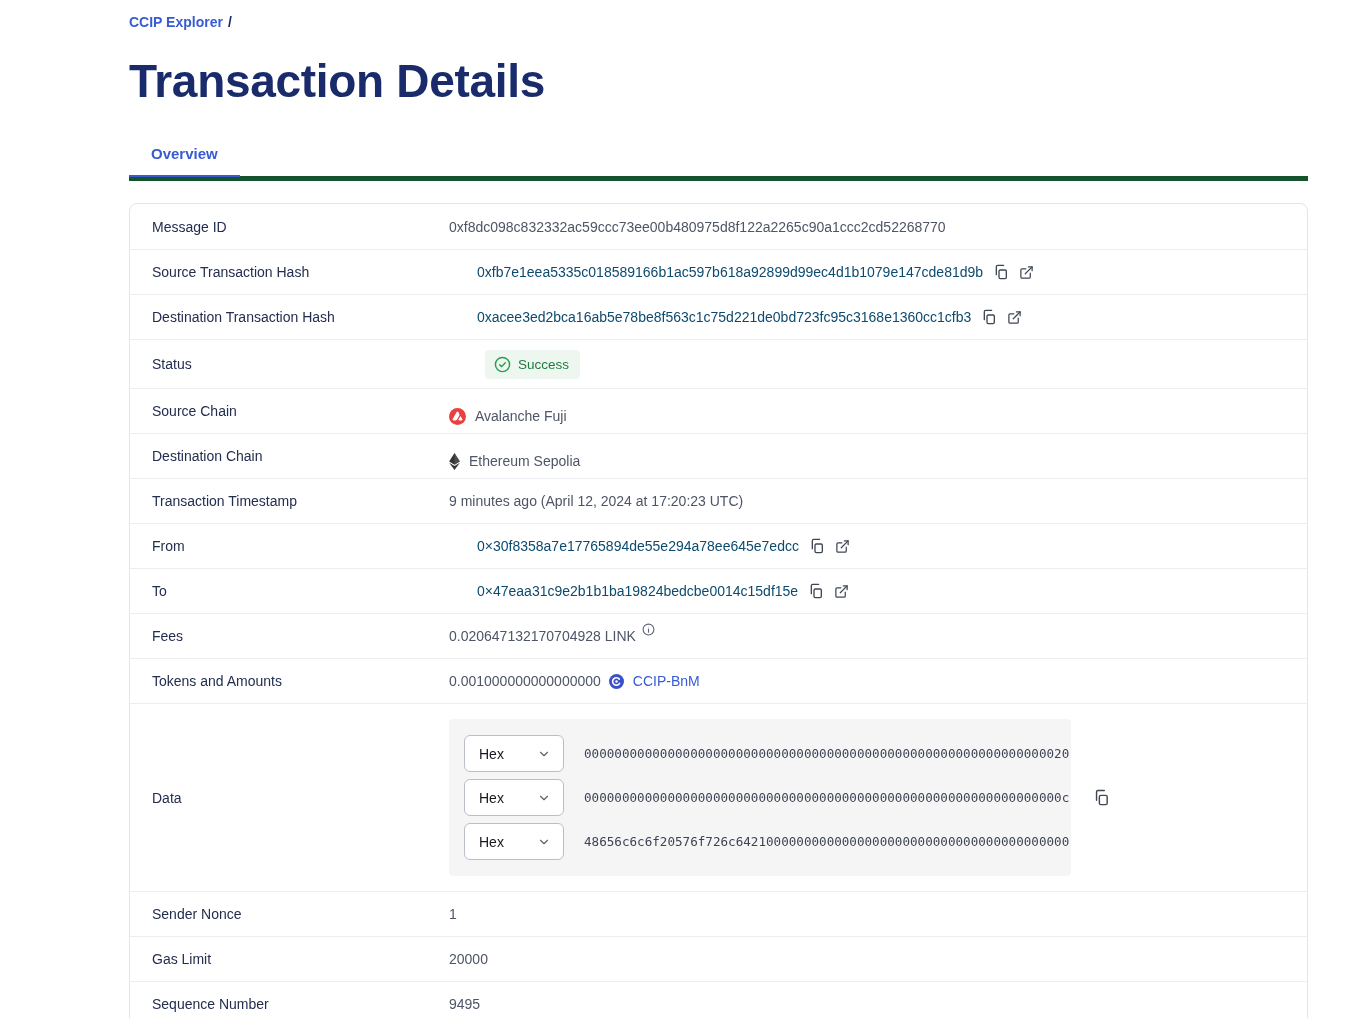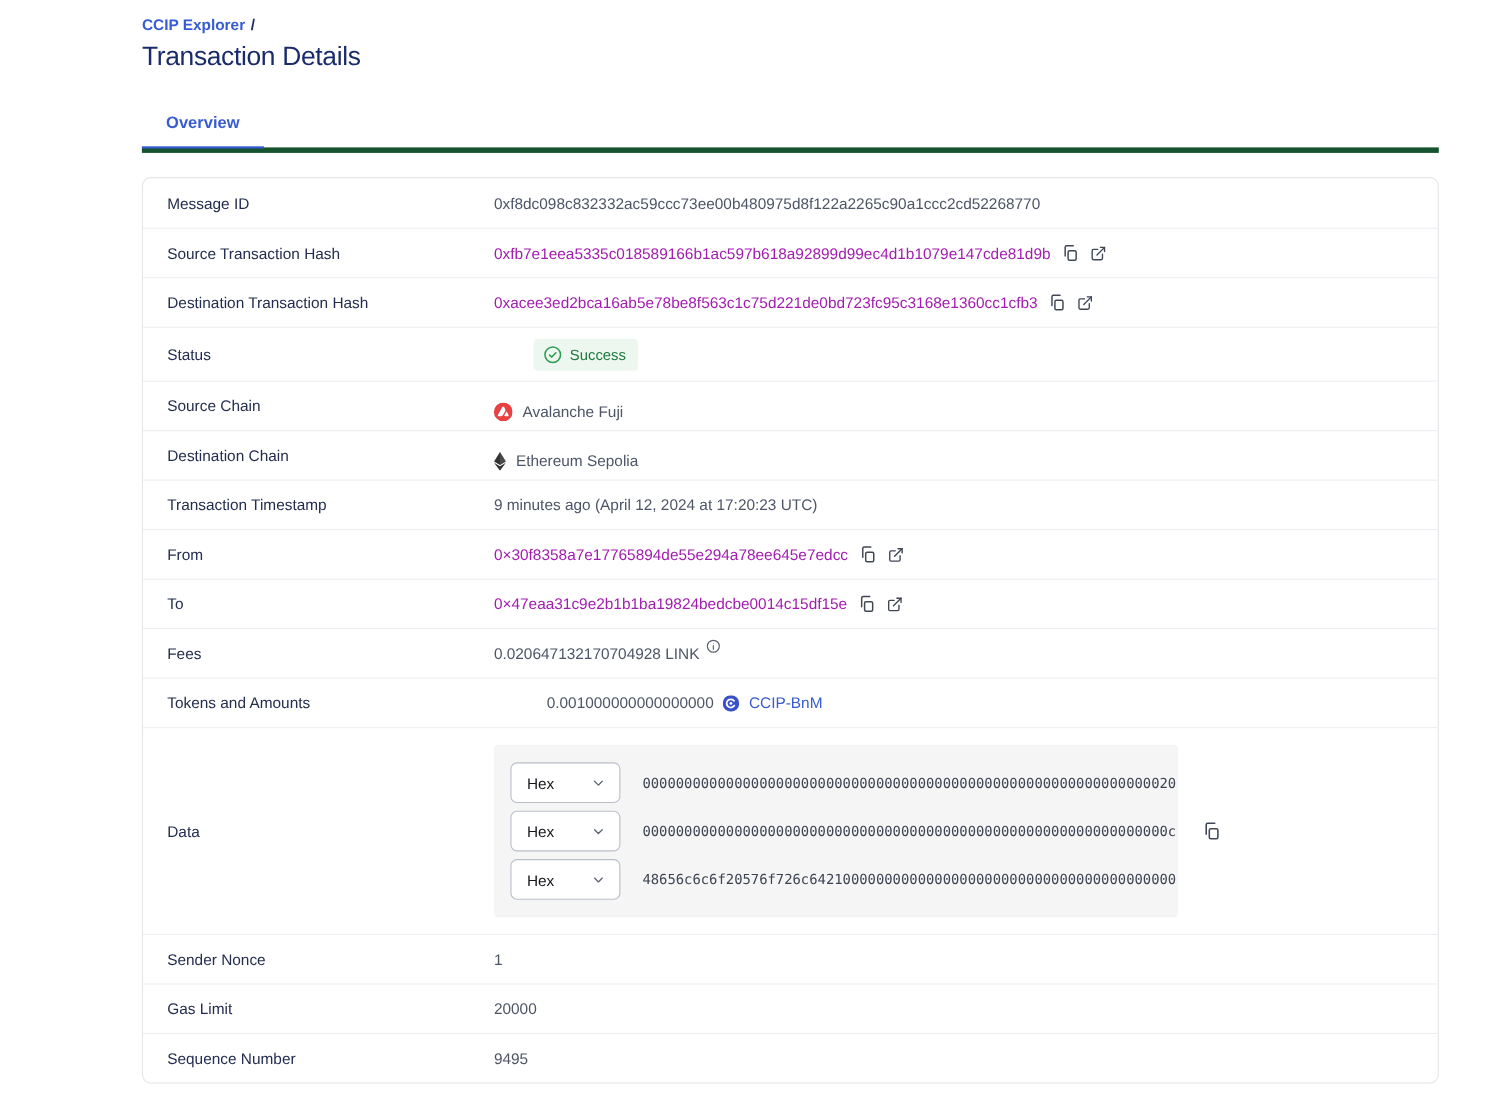--- a/index.html
+++ b/index.html
@@ -10,22 +10,22 @@
     color: #232d4f;
     overflow: hidden;
   }
   .container { margin-left: 129px; width: 1179px; padding-top: 14px; }
 
   
   .breadcrumb { font-size: 14px; font-weight: 700; }
   .breadcrumb a { color: #375bd2; text-decoration: none; cursor: pointer; }
   .breadcrumb .sep { color: #1a2b6b; font-weight: 700; margin-left: 5px; }
   h1.page-title {
-    margin-top: 8px;
-    font-size: 24px; font-weight: 400; letter-spacing: -0.3px;
+    margin-top: 24px;
+    font-size: 46px; font-weight: 700; letter-spacing: -0.3px;
     color: #1a2b6b;
   }
 
   
   .tabs { margin-top: 37px; border-bottom: 5px solid #14532d; display: flex; }
   .tab {
     padding: 0 22px 13px 22px;
     font-size: 15px; font-weight: 600; color: #375bd2;
     border-bottom: 2px solid #375bd2; margin-bottom: -1px;
     cursor: pointer;
@@ -42,21 +42,21 @@
     display: flex; align-items: center;
     min-height: 45px;
     padding: 4px 22px;
     border-top: 1px solid #eceef1;
     font-size: 14px;
   }
   .row:first-child { border-top: none; }
   .row .label { width: 297px; flex-shrink: 0; color: #232d4f; }
   .row .value { color: #4d5566; display: flex; align-items: center; }
 
-  a.hash-link { color: #a21caf; text-decoration: none; cursor: pointer; }
+  a.hash-link { color: #0c4a6e; text-decoration: none; cursor: pointer; margin-left: 28px; }
 
   .icon-btn {
     display: inline-flex; align-items: center; justify-content: center;
     margin-left: 10px; color: #3f4654; cursor: pointer; background: none; border: none;
   }
   .icon-btn svg { display: block; }
 
   
   .badge {
     display: inline-flex; align-items: center; gap: 7px;
@@ -65,21 +65,21 @@
     color: #1f7a40; font-size: 13.5px; font-weight: 500; margin-left: 36px;
   }
 
   
   .chain { display: inline-flex; align-items: center; gap: 9px; margin-top: 10px; }
 
   
   .info-icon { margin-left: 6px; color: #5b6372; position: relative; top: -5px; cursor: pointer; }
 
   
-  .token-wrap { display: inline-flex; align-items: flex-end; gap: 8px; margin-left: 48px; }
+  .token-wrap { display: inline-flex; align-items: flex-end; gap: 8px; }
   .token-link { display: inline-flex; align-items: center; gap: 9px; color: #375bd2; text-decoration: none; font-weight: 500; cursor: pointer; }
 
   
   .row.data-row { padding-top: 15px; padding-bottom: 15px; }
   .data-panel {
     background: #f5f5f6; border-radius: 4px;
     width: 622px; padding: 16px 15px;
     display: flex; flex-direction: column; gap: 7px;
   }
   .data-line { display: flex; align-items: center; }

